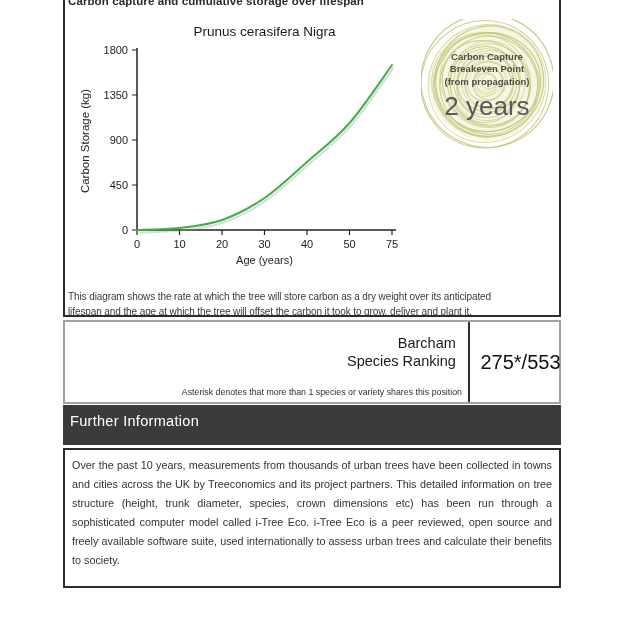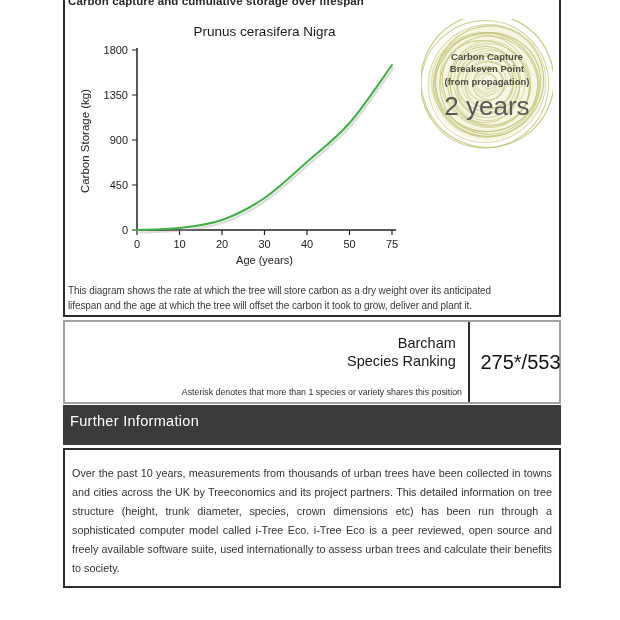--- a/index.html
+++ b/index.html
@@ -3,42 +3,42 @@
 <meta charset="utf-8">
 <style>
   html,body{margin:0;padding:0;background:#ffffff;}
   .page{position:relative;width:620px;height:600px;background:#fff;overflow:hidden;
         font-family:"Liberation Sans",sans-serif;color:#333;border-radius:20px;}
   .abs{position:absolute;}
   
   .top-box{left:63px;top:-8px;width:498px;height:325px;border:2px solid #2d2d2d;box-sizing:border-box;background:#fff;}
   .doc-title{left:68px;top:-5px;font-size:11.5px;font-weight:bold;color:#2b2b2b;letter-spacing:.1px;white-space:nowrap;}
   .chart{left:72px;top:12px;width:340px;height:258px;}
-  .desc{left:68px;top:283px;width:492px;font-size:10px;line-height:15px;color:#3a3a3a;letter-spacing:-.1px;}
+  .desc{left:68px;top:289px;width:492px;font-size:10px;line-height:15px;color:#3a3a3a;letter-spacing:-.1px;}
   .desc div{white-space:nowrap;}
   
   .badge{left:421px;top:19px;width:132px;height:132px;}
   .badge svg{position:absolute;left:0;top:0;}
   .badge-text{position:absolute;left:0;top:0;width:132px;height:132px;display:flex;flex-direction:column;
               align-items:center;justify-content:center;text-align:center;}
   .badge-line{font-size:9.5px;font-weight:bold;line-height:1.32;color:#4c4c42;}
   .badge-value{font-size:26px;font-weight:400;color:#595959;margin-top:5px;line-height:1;}
   
   .rank-box{left:63px;top:320px;width:498px;height:84px;border:2px solid #a3a3a3;box-sizing:border-box;
             display:flex;background:#fff;text-align:right;}
   .rank-left{flex:1;position:relative;}
   .rank-label{position:absolute;left:282px;top:12px;font-size:14.5px;line-height:18px;color:#1a1a1a;}
   .rank-note{position:absolute;right:6px;bottom:5px;font-size:8.8px;color:#2e2e2e;white-space:nowrap;}
   .rank-value{width:77px;border-left:2px solid #2d2d2d;display:flex;align-items:center;justify-content:center;
               font-size:20px;color:#111;padding-left:12px;}
   
   .fi-bar{left:63px;top:405px;width:498px;height:40px;background:#3b3b3b;box-sizing:border-box;
           padding:8px 0 0 7px;color:#fff;font-size:14.5px;letter-spacing:.3px;}
   .fi-box{left:63px;top:448px;width:498px;height:140px;border:2px solid #2d2d2d;box-sizing:border-box;
-          padding:14px 7px;background:#fff;}
+          padding:6px 7px;background:#fff;}
   .fi-para{margin:0;font-size:10.8px;line-height:19px;text-align:justify;color:#333;}
   .fi-link{margin:11px 0 0 0;font-size:10.5px;color:#333;white-space:nowrap;}
 </style>
 </head>
 <body>
 
 <div class="page">
 
   <div class="abs top-box"></div>
 

